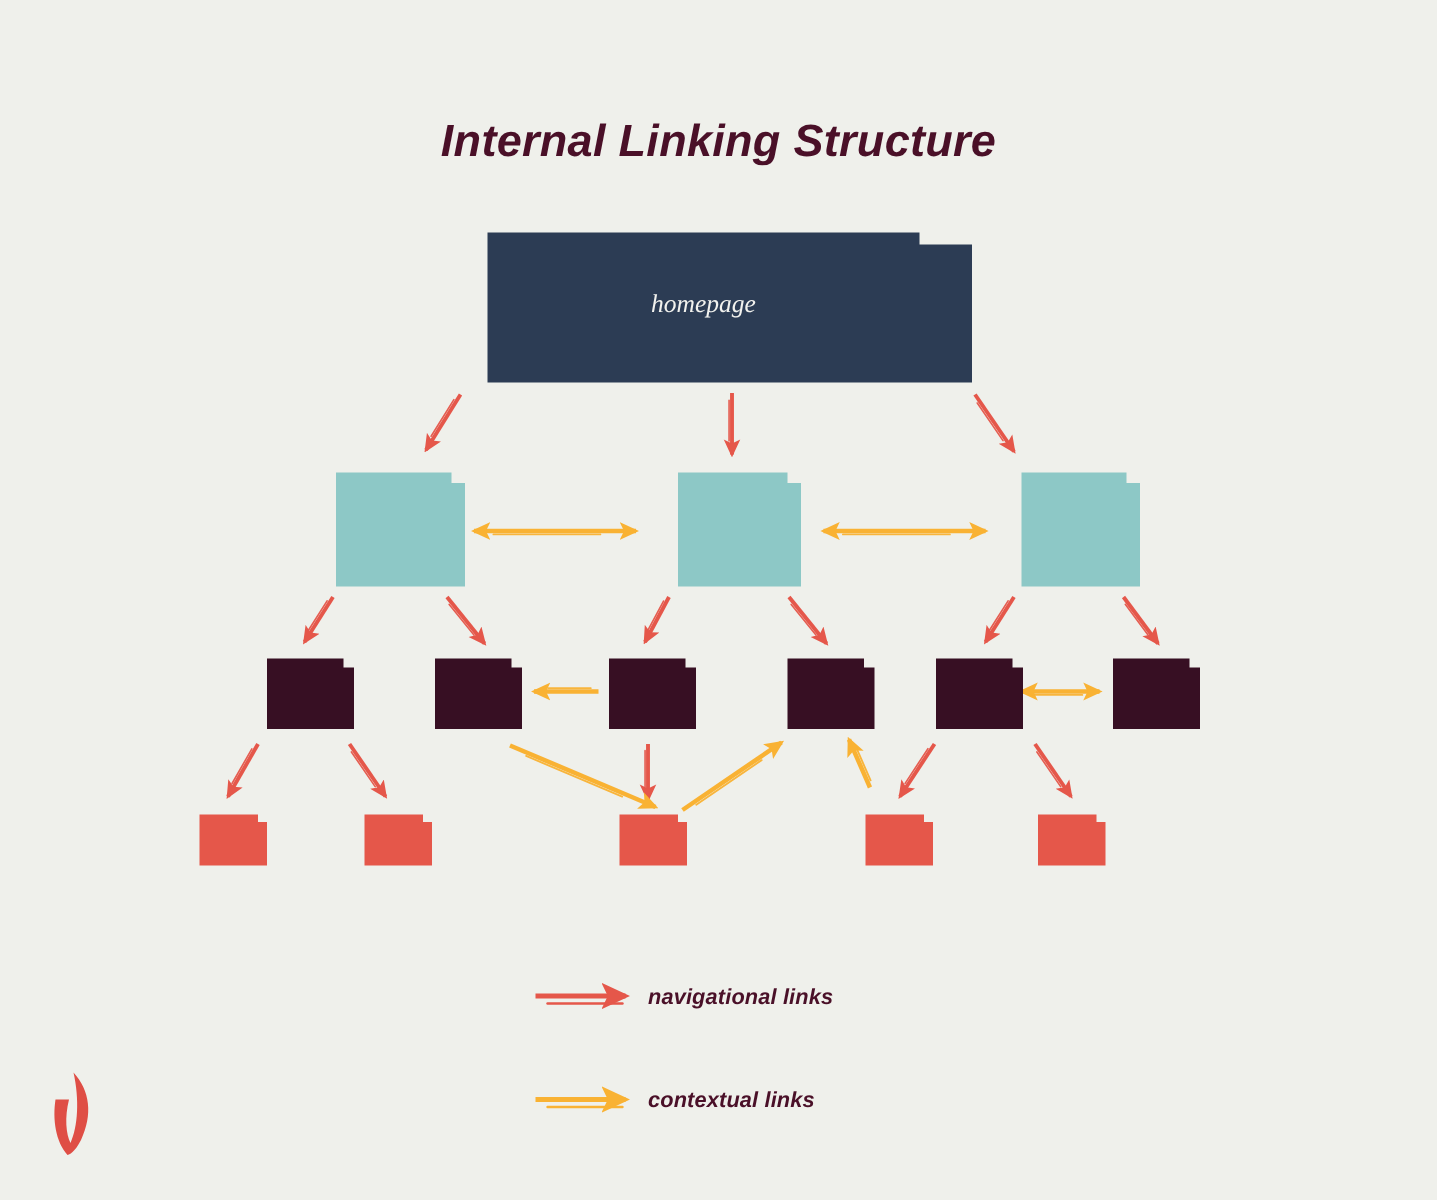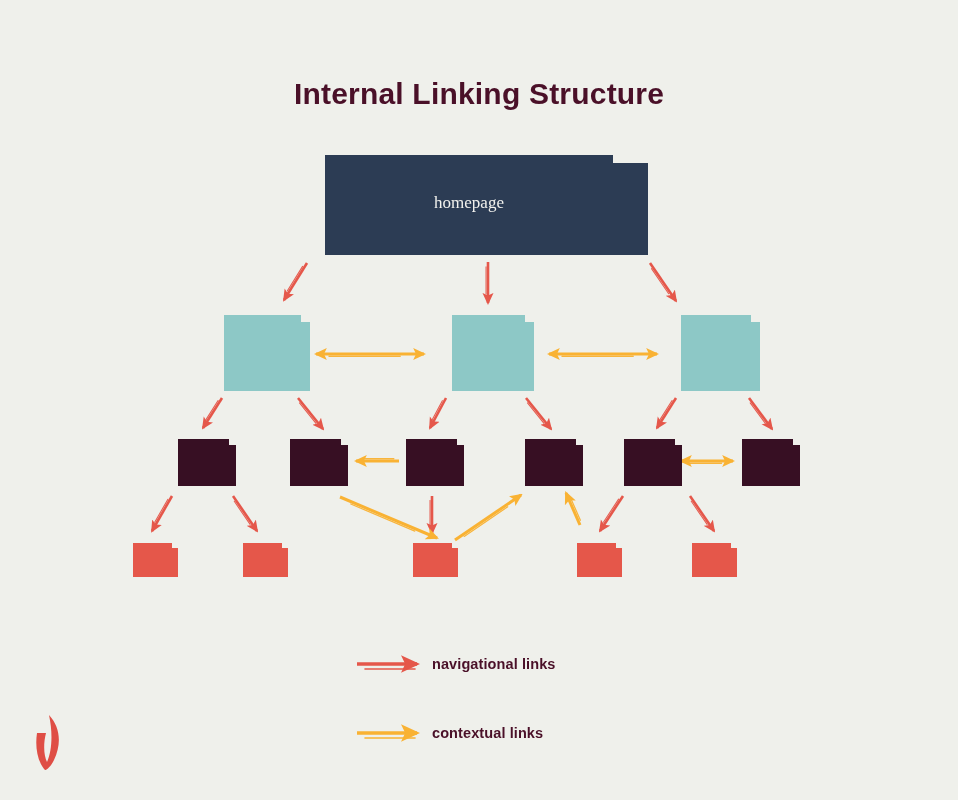--- a/index.html
+++ b/index.html
@@ -10,20 +10,21 @@
     width: 958px;
     height: 800px;
     background: #eff0eb;
     font-family: "Liberation Sans", sans-serif;
     overflow: hidden;
   }
   #canvas {
     position: relative;
     width: 770px;
     height: 800px;
+    font-style: italic;
   }
   #diagram-svg {
     position: absolute;
     left: 0;
     top: 0;
     width: 958px;
     height: 800px;
     display: block;
   }
   .title-text {

